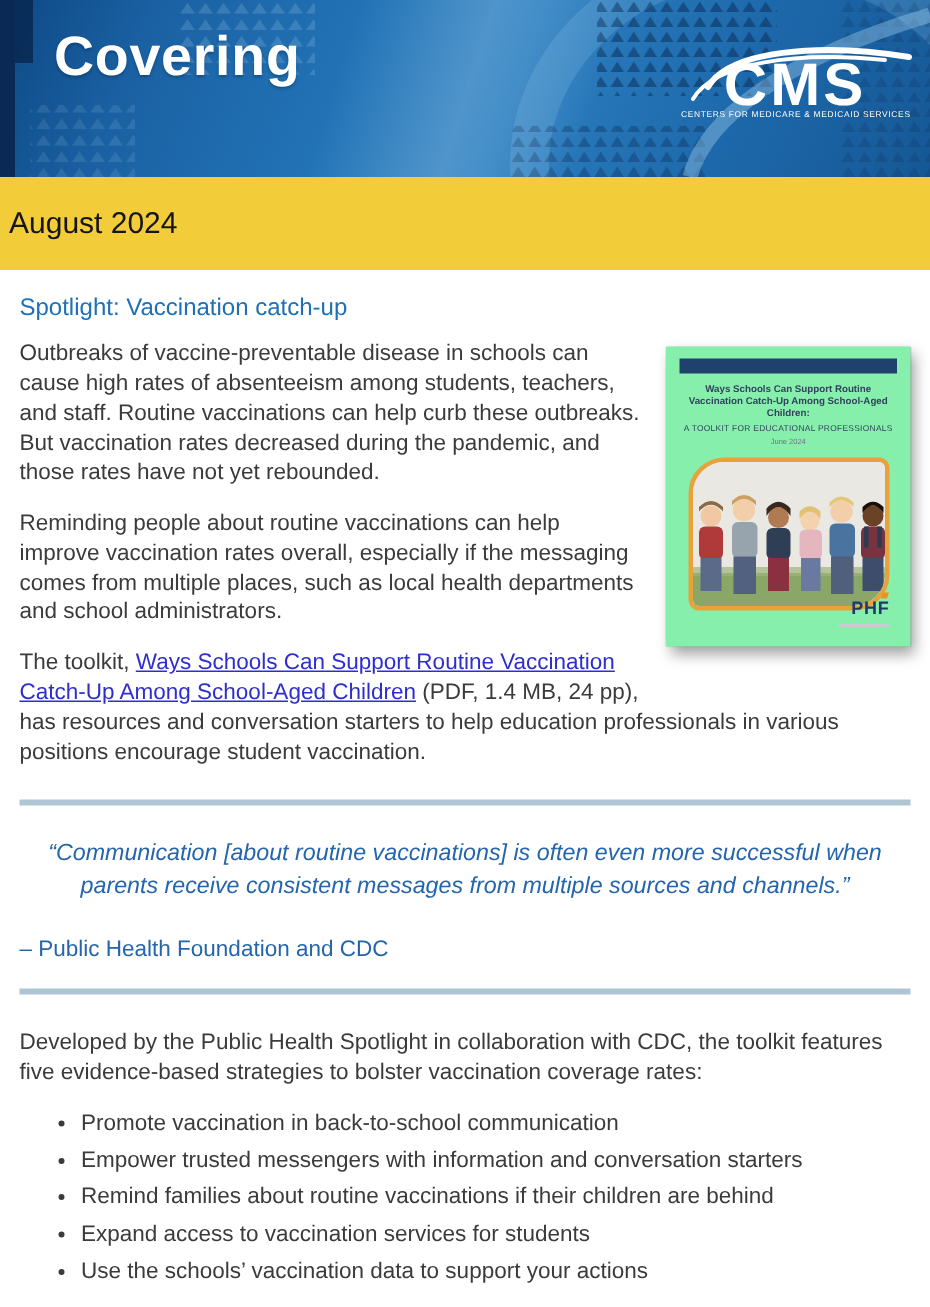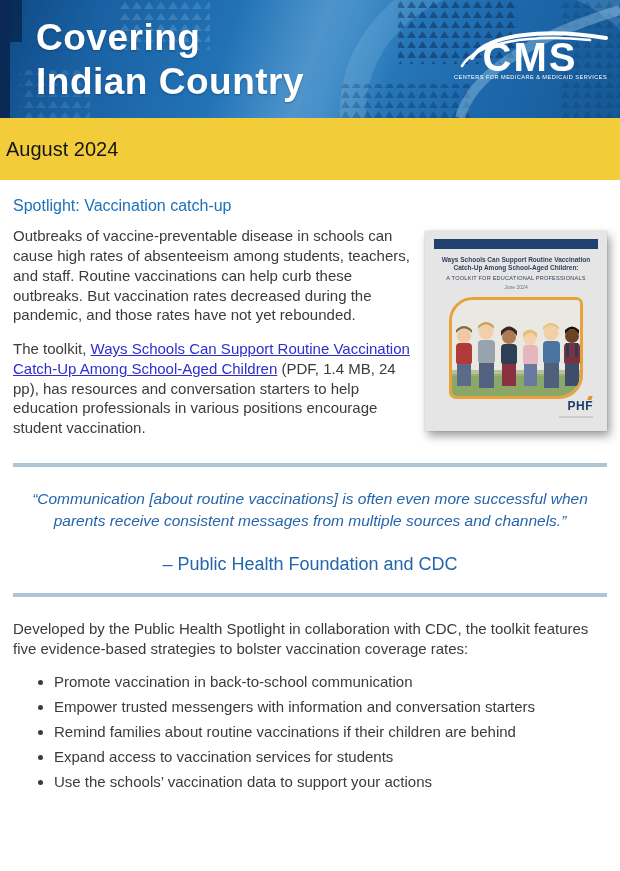--- a/index.html
+++ b/index.html
@@ -32,38 +32,38 @@
   
   .date-band { height:62px; background:#f2cc39; display:flex; align-items:center; padding-left:6px; }
   .date-band .date { font-size:20px; color:#151515; }
 
   
   .content { padding:0 13px; color:#3b3b3b; font-size:15px; line-height:1.32; }
   h2.section-heading { margin:15px 0 10px; font-size:16px; font-weight:400; color:#1c70b8; }
   .content p { margin:0 0 14px; }
 
   
-  .cover-wrap { float:right; width:182px; height:200px; margin:5px 0 32px 14px; position:relative;
-    background:#e5e5e5; box-shadow:3px 5px 9px rgba(0,0,0,0.38), 0 0 1px rgba(0,0,0,0.3); }
+  .cover-wrap { float:right; width:163px; height:200px; margin:5px 0 32px 14px; position:relative;
+    background:#86efac; box-shadow:3px 5px 9px rgba(0,0,0,0.38), 0 0 1px rgba(0,0,0,0.3); }
   .cover-bar { height:10px; margin:8px 9px 0; background:#20406e; }
   .cover-title { margin:7px 10px 0; font-size:6.5px; line-height:8px; font-weight:700; color:#33435e; text-align:center; }
   .cover-subtitle { margin:3px 10px 0; font-size:5.6px; line-height:7px; color:#33435e; text-align:center; letter-spacing:0.2px; }
   .cover-date { margin:2px 10px 0; font-size:5px; color:#6b7585; text-align:center; }
   .cover-photo { width:128px; height:96px; margin:6px auto 0; border:3px solid #e7a23b; border-radius:24px 7px 24px 7px; overflow:hidden; background:#ebe9e4; }
   .phf-logo { position:absolute; right:14px; bottom:13px; text-align:right; }
   .phf-text { font-size:12px; font-weight:800; color:#1f3a6a; letter-spacing:0.5px; display:inline-block; position:relative; }
   .phf-text::after { content:""; position:absolute; right:1px; top:-3px; width:4px; height:4px; background:#e8922a; transform:skewX(-20deg); }
   .phf-tagline-bar { height:2px; width:34px; background:#c9ccd4; margin-top:1px; margin-left:auto; }
 
   a.toolkit-link { color:#2e2ecf; text-decoration:underline; }
 
   
   .divider { height:4px; background:#aec6d4; margin:22px 0 0; clear:both; }
   .quote-text { margin:21px 0 0; text-align:center; color:#2565ac; font-style:italic; font-size:15.5px; line-height:22px; }
-  .quote-attr { margin:21px 0 0; text-align:center; color:#2565ac; font-size:18px; }
+  .quote-attr { margin:21px 0 0; text-align:left; color:#2565ac; font-size:15px; }
   .divider-2 { margin-top:16px; }
 
   .strategies-intro { margin-top:22px !important; }
   ul.strategies { margin:14px 0 0; padding-left:41px; }
   ul.strategies li { margin-bottom:5px; }
 </style>
 </head>
 <body>
 
 <div class="page">
@@ -82,21 +82,20 @@
       <rect x="340" y="84" width="130" height="34" fill="url(#tri-dark)" opacity="0.6"></rect>
       <rect x="120" y="0" width="90" height="50" fill="url(#tri-light)" opacity="0.5"></rect>
       <rect x="560" y="0" width="60" height="118" fill="url(#tri-dark)" opacity="0.35"></rect>
       <rect x="20" y="70" width="70" height="48" fill="url(#tri-light)" opacity="0.35"></rect>
       <path d="M620 10 C 520 40, 470 80, 460 118" stroke="rgba(160,205,235,0.4)" stroke-width="10" fill="none"></path>
       <rect x="0" y="0" width="22" height="42" fill="rgba(8,38,78,0.8)"></rect>
     </svg>
     <div class="hdr-left-strip"></div>
     <div class="hdr-title">
       <div>Covering</div>
-      <div>Indian Country</div>
     </div>
     <div class="cms-logo">
       <svg class="cms-arcs" width="176" height="70" xmlns="http://www.w3.org/2000/svg">
         <path d="M30 34 C 44 10, 104 4, 164 14" stroke="#ffffff" stroke-width="4" fill="none" stroke-linecap="round"></path>
         <path d="M20 42 C 34 18, 88 10, 148 16" stroke="#ffffff" stroke-width="2.6" fill="none" stroke-linecap="round"></path>
       </svg>
       <div class="cms-text">CMS</div>
       <div class="cms-tagline">CENTERS FOR MEDICARE &amp; MEDICAID SERVICES</div>
     </div>
   </div>
@@ -153,20 +152,21 @@
             <rect x="123" y="43" width="3" height="14" fill="#2c3a52"></rect>
         </svg>
       </div>
       <div class="phf-logo">
         <span class="phf-text">PHF</span>
         <div class="phf-tagline-bar"></div>
       </div>
     </div>
 
     <p>Outbreaks of vaccine-preventable disease in schools can cause high rates of absenteeism among students, teachers, and staff. Routine vaccinations can help curb these outbreaks. But vaccination rates decreased during the pandemic, and those rates have not yet rebounded.</p>
+    <p>Reminding people about routine vaccinations can help improve vaccination rates overall, especially if the messaging comes from multiple places, such as local health departments and school administrators.</p>
     <p><span>The toolkit, </span><a href="#" class="toolkit-link">Ways Schools Can Support Routine Vaccination Catch-Up Among School-Aged Children</a><span> (PDF, 1.4 MB, 24 pp), has resources and conversation starters to help education professionals in various positions encourage student vaccination.</span></p>
 
     <div class="divider"></div>
 
     <div class="quote-text">“Communication [about routine vaccinations] is often even more successful when parents receive consistent messages from multiple sources and channels.”</div>
     <div class="quote-attr">– Public Health Foundation and CDC</div>
 
     <div class="divider divider-2"></div>
 
     <p class="strategies-intro">Developed by the Public Health Spotlight in collaboration with CDC, the toolkit features five evidence-based strategies to bolster vaccination coverage rates:</p>

